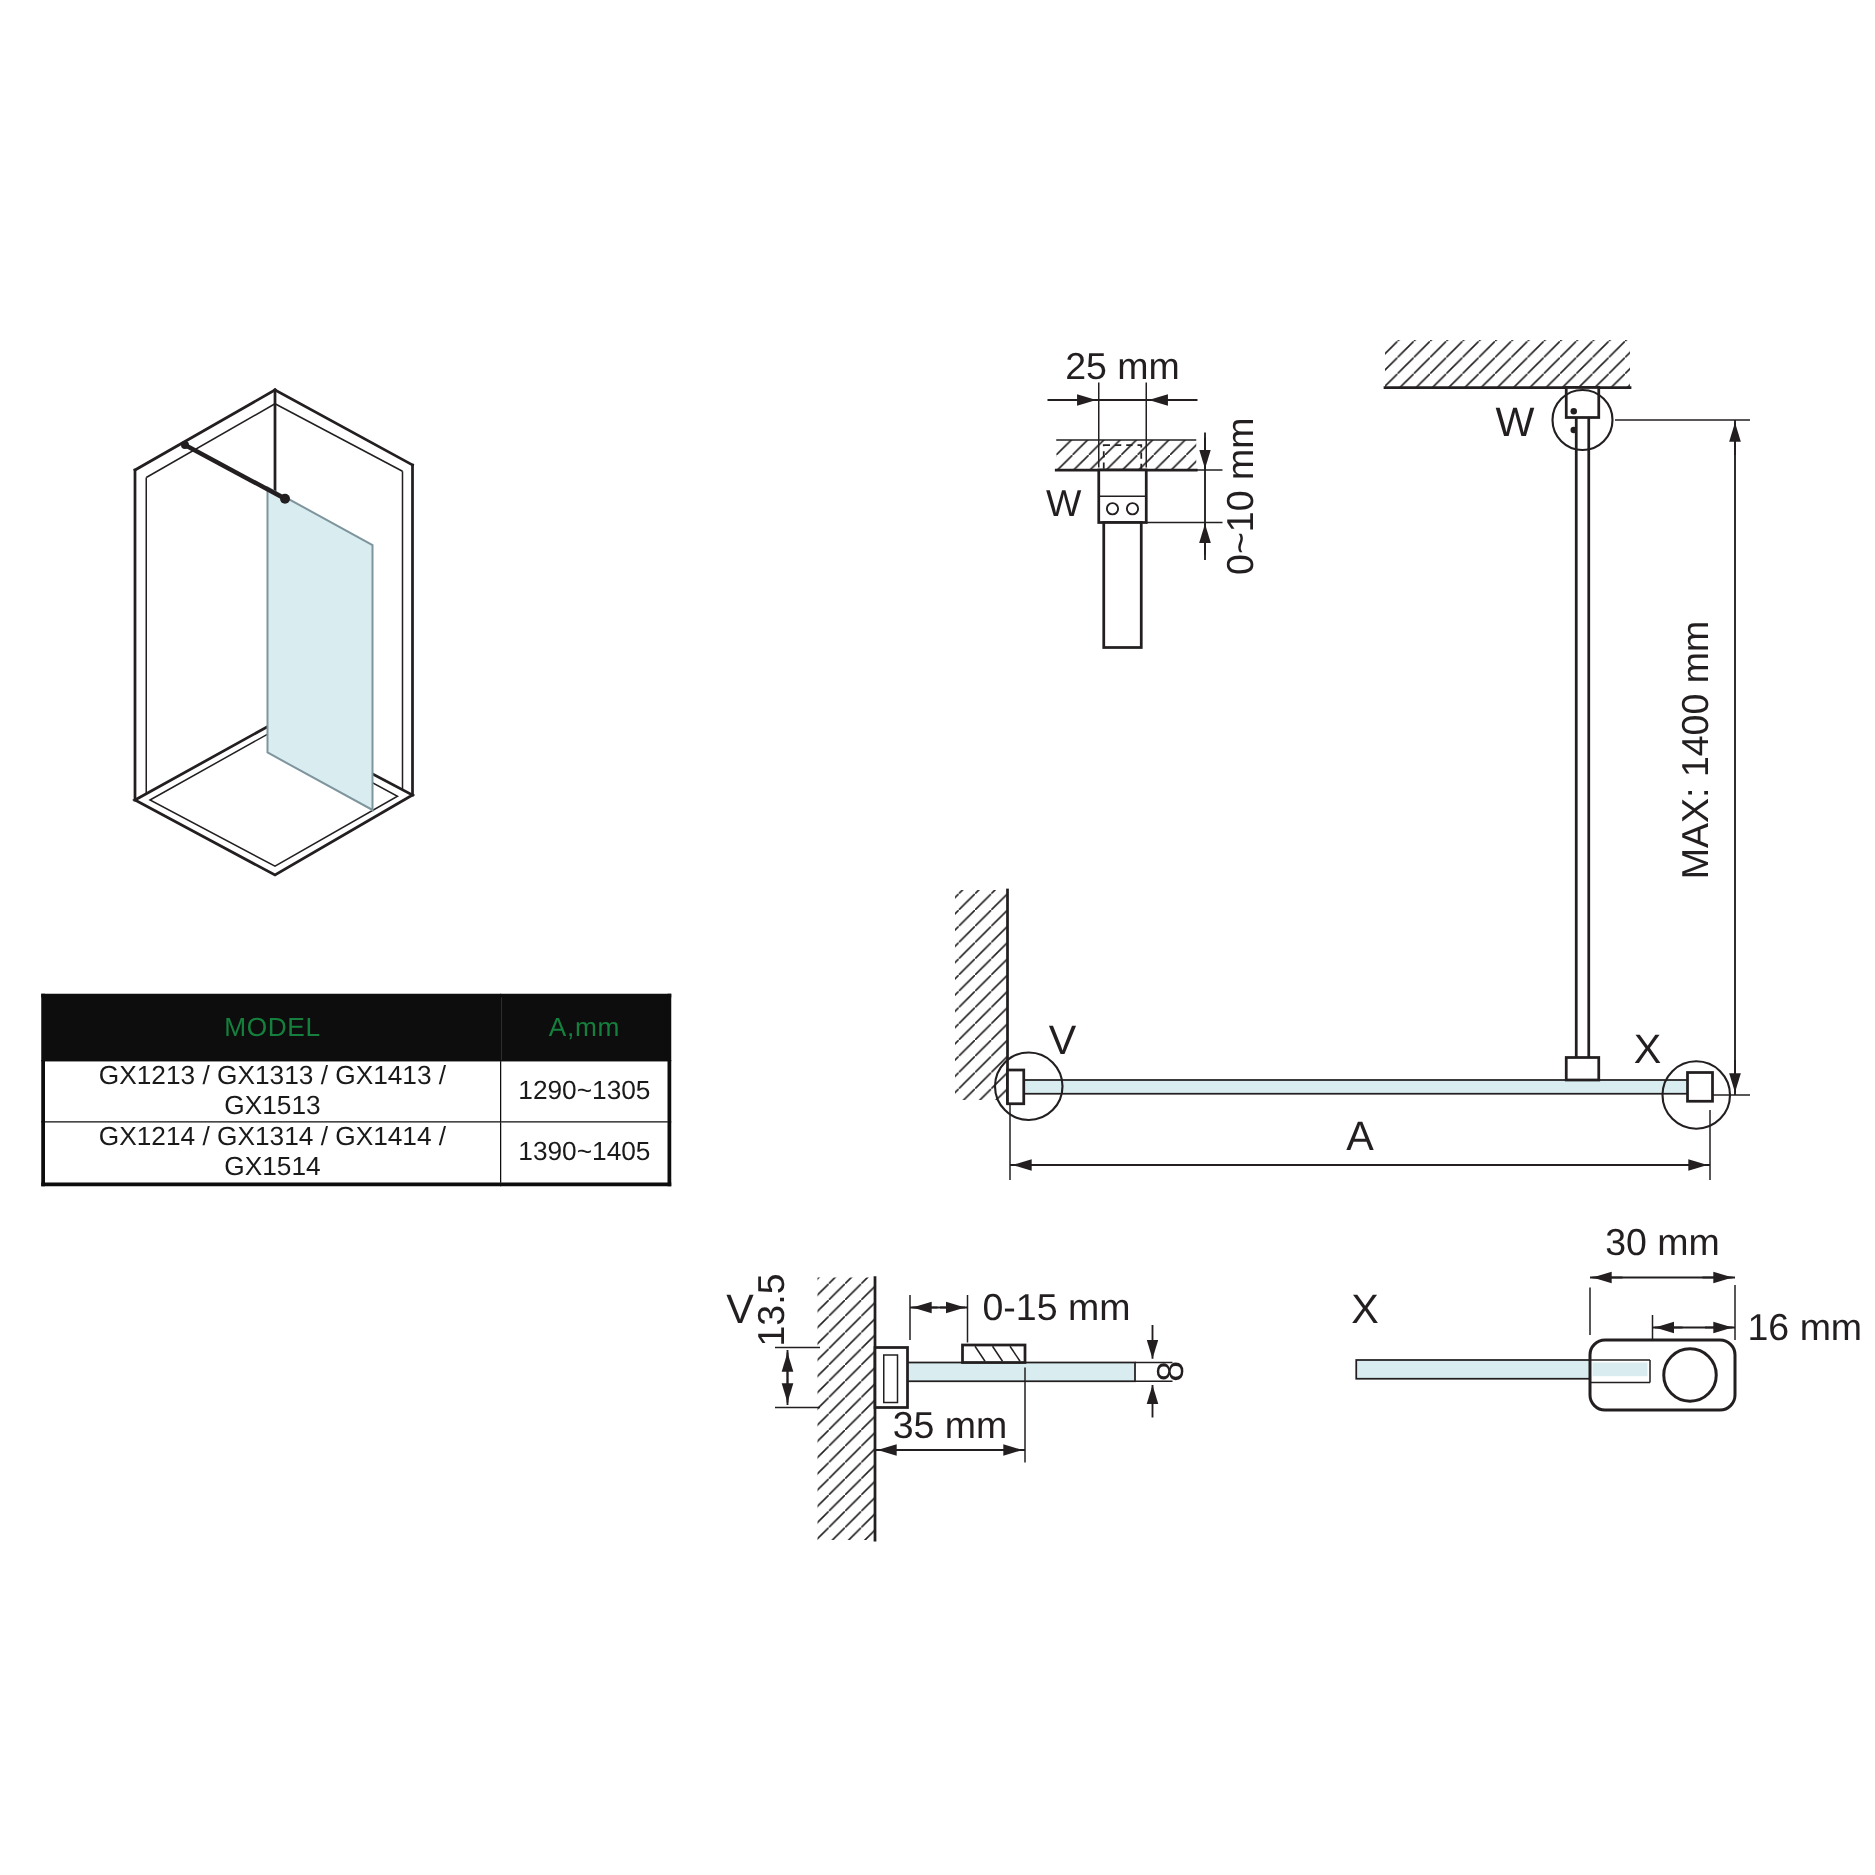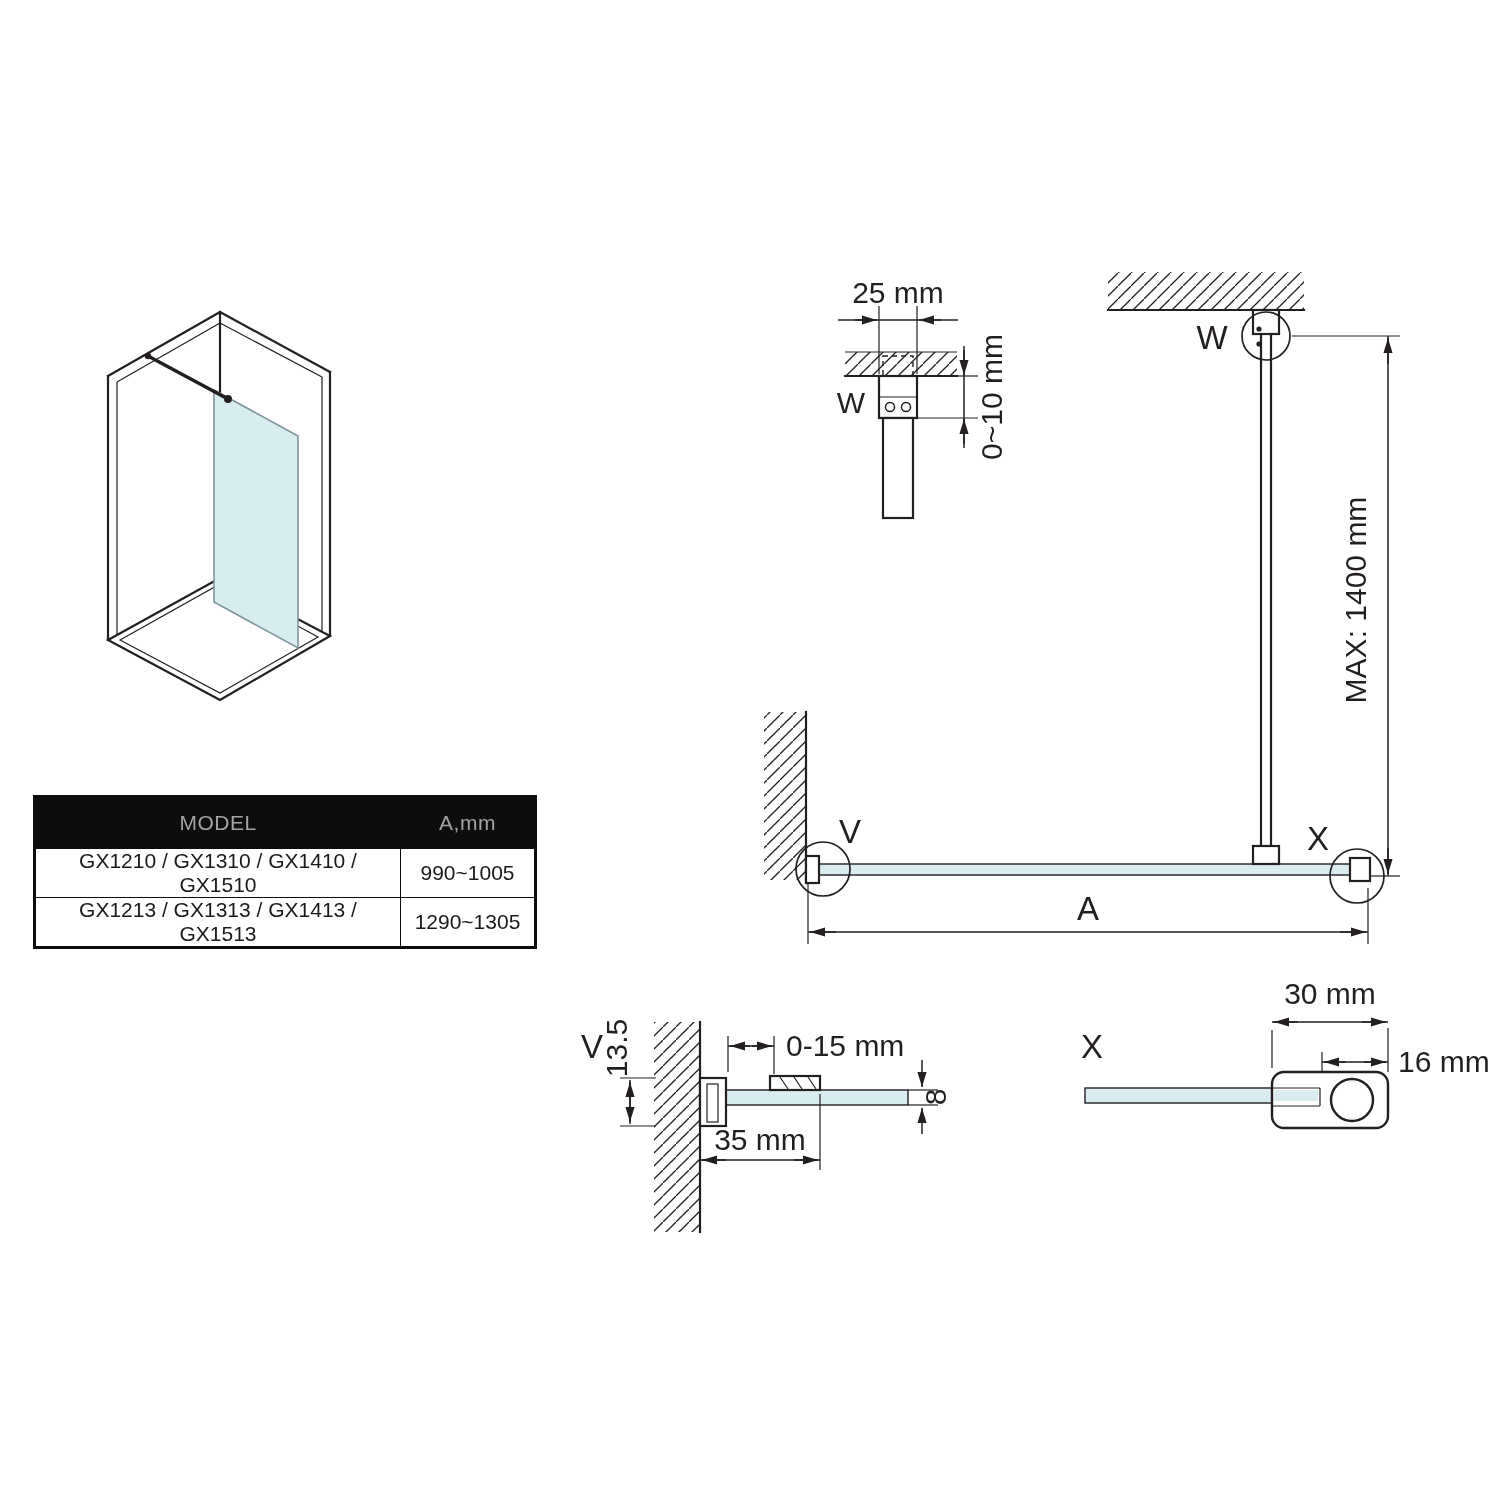--- a/index.html
+++ b/index.html
@@ -6,21 +6,21 @@
   body{width:1500px;height:1500px;background:#ffffff;font-family:"Liberation Sans",sans-serif;position:relative;overflow:hidden;}
   .canvas{position:absolute;left:0;top:0;width:1500px;height:1500px;}
   svg.drawing{position:absolute;left:0;top:0;}
 
   
   .spec-table{position:absolute;left:33px;top:795px;width:487px;display:table;border-collapse:collapse;background:#fff;border:3px solid #0d0d0d;table-layout:fixed;}
   .trow{display:table-row;}
   .tcell{display:table-cell;border:1.6px solid #0d0d0d;vertical-align:middle;text-align:center;font-size:21px;color:#1a1a1a;height:45px;padding:0 4px;}
   .model-col{width:356px;}
   .a-col{width:125px;}
-  .thead .tcell{background:#0d0d0d;color:#a3a3a3;height:50px;border-color:#0d0d0d;letter-spacing:.5px;}
+  .thead .tcell{background:#0d0d0d;color:#15803d;height:50px;border-color:#0d0d0d;letter-spacing:.5px;}
 
   
   .obj{stroke:#231f20;stroke-width:2.2;fill:none;stroke-linecap:square;}
   .objr{stroke:#231f20;stroke-width:2.2;fill:#ffffff;}
   .objc{stroke:#231f20;stroke-width:2.4;fill:#ffffff;}
   .thin{stroke:#231f20;stroke-width:1.2;fill:none;}
   .thinr{stroke:#231f20;stroke-width:1.2;fill:#ffffff;}
   .scr{stroke:#231f20;stroke-width:1.5;fill:#ffffff;}
   .dim{stroke:#231f20;stroke-width:1.5;fill:none;}
   .dash{stroke:#231f20;stroke-width:1.4;fill:none;stroke-dasharray:5 4;}
@@ -194,22 +194,22 @@
       <circle class="objc" cx="1352" cy="1100" r="21"></circle>
     </g>
   </svg>
 
   <div class="spec-table">
     <div class="trow thead">
       <div class="tcell model-col">MODEL</div>
       <div class="tcell a-col">A,mm</div>
     </div>
     <div class="trow">
-      <div class="tcell model-col">GX1210 / GX1310 / GX1410 / GX1510</div>
-      <div class="tcell a-col">990~1005</div>
-    </div>
-    <div class="trow">
       <div class="tcell model-col">GX1213 / GX1313 / GX1413 / GX1513</div>
       <div class="tcell a-col">1290~1305</div>
     </div>
+    <div class="trow">
+      <div class="tcell model-col">GX1214 / GX1314 / GX1414 / GX1514</div>
+      <div class="tcell a-col">1390~1405</div>
+    </div>
   </div>
 
 </div>
 
 </body></html>

